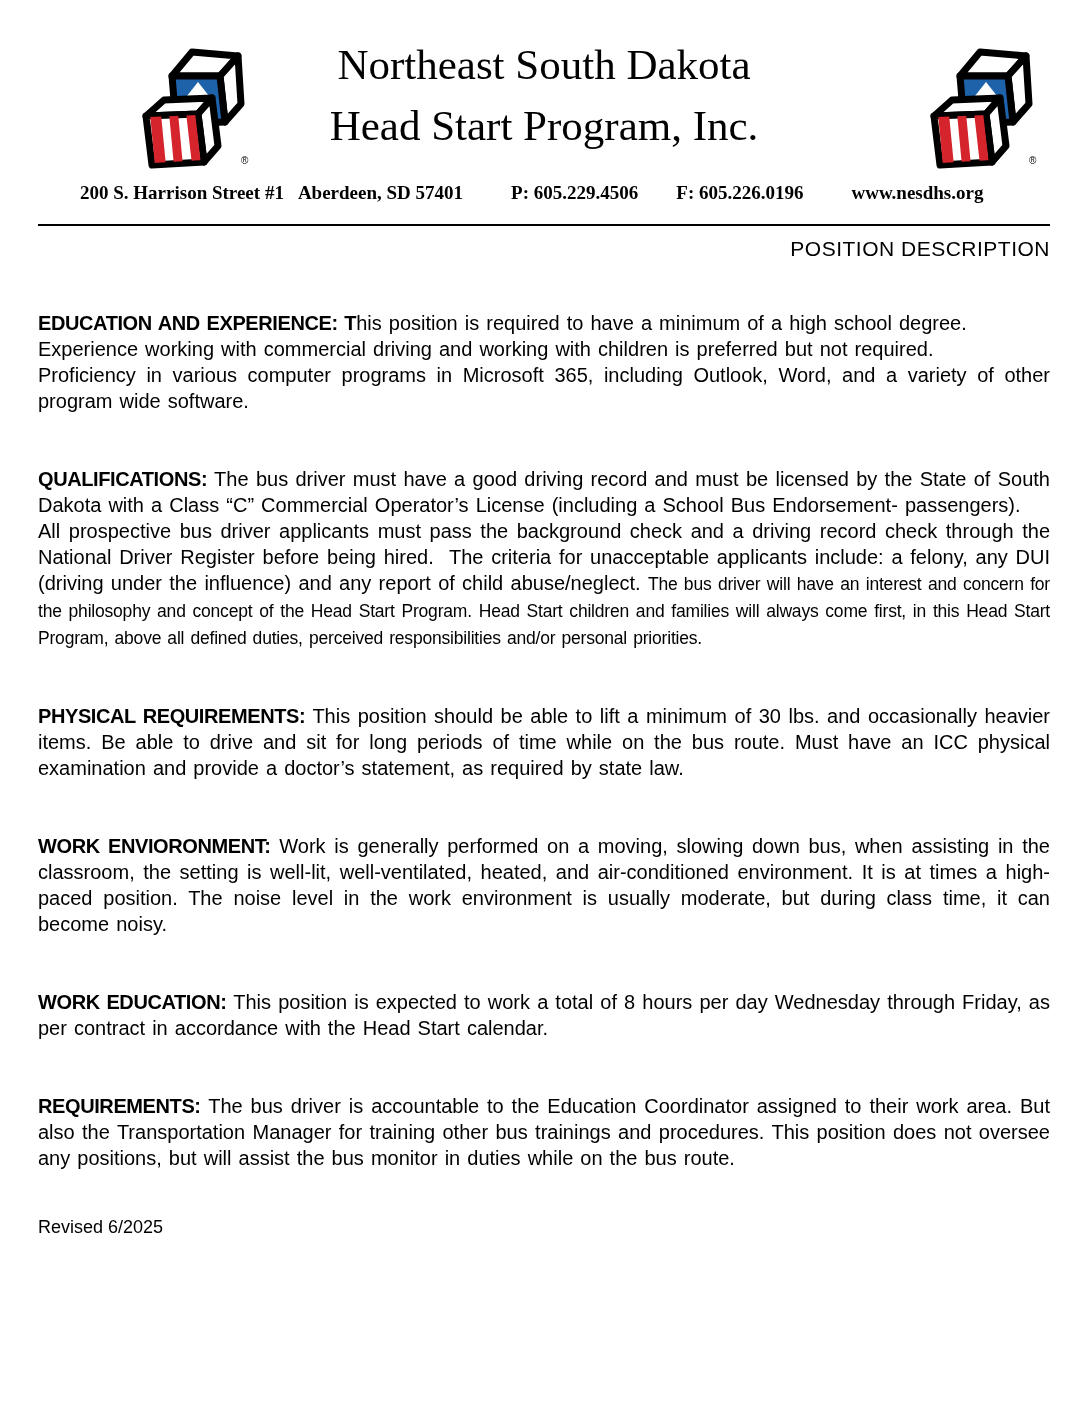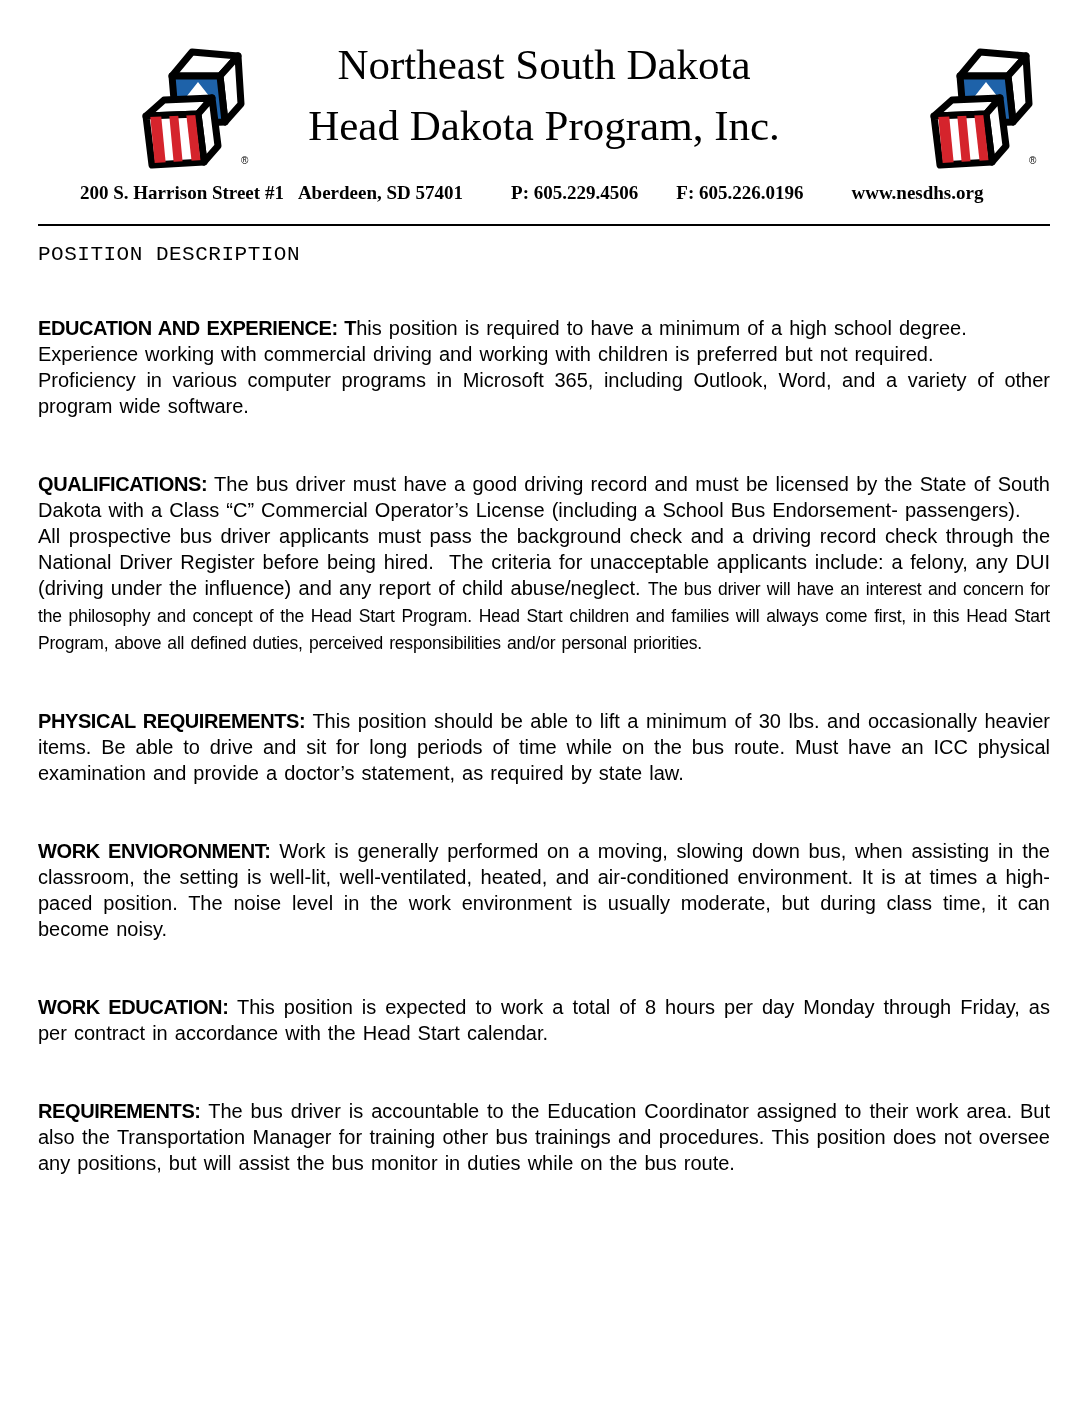--- a/index.html
+++ b/index.html
@@ -49,25 +49,24 @@
   .doc-title {
     margin-top: 28px;
     text-align: center;
     font-size: 28px;
     font-weight: bold;
     text-decoration: underline;
     text-decoration-thickness: 2.5px;
     text-underline-offset: 5px;
   }
   .doc-subtitle {
-    margin-top: 17px;
-    text-align: left;
+    margin-top: 11px;
+    text-align: right;
     font-size: 21px;
     letter-spacing: 0.5px;
-    font-family: Liberation Mono, monospace;
   }
   .body-sections { margin-top: 49px; }
   .section {
     font-size: 20px;
     line-height: 26px;
     text-align: justify;
     word-spacing: 1.5px;
     margin-bottom: 52px;
   }
   .section b { letter-spacing: -0.4px; }
@@ -123,34 +122,35 @@
         <path class="logo-red" d="M48,68 L57,68 L63,121 L54,121 Z" fill="#D5242C"></path>
       </g>
       <clipPath id="clipB">
           <path d="M11,73 L60,71 L65,116 L16,119 Z"></path>
         </clipPath>
       <text x="103" y="120" font-size="10" fill="#000">®</text>
     </svg>
 
     <div class="org-title">
       <div>Northeast South Dakota</div>
-      <div>Head Dakota Program, Inc.</div>
+      <div>Head Start Program, Inc.</div>
     </div>
 
     <div class="contact-row">
       <span class="c1">200 S. Harrison Street #1</span><span class="c2">Aberdeen, SD 57401</span><span class="c3">P: 605.229.4506</span><span class="c4">F: 605.226.0196</span><span class="c5">www.nesdhs.org</span>
     </div>
 
     <div class="rule"></div>
   </div>
 
   <div class="doc-subtitle">POSITION DESCRIPTION</div>
 
   <div class="body-sections" id="sections-root">
       <p class="section"><b>EDUCATION AND EXPERIENCE: T</b><span>his position is required to have a minimum of a high school degree.</span><br><span>Experience working with commercial driving and working with children is preferred but not required.</span><br><span>Proficiency in various computer programs in Microsoft 365, including Outlook, Word, and a variety of other program wide software.</span></p>
       <p class="section"><b>QUALIFICATIONS:</b><span> The bus driver must have a good driving record and must be licensed by the State of South Dakota with a Class “C” Commercial Operator’s License (including a School Bus Endorsement- passengers).</span><br><span>All prospective bus driver applicants must pass the background check and a driving record check through the National Driver Register before being hired.&nbsp; The criteria for unacceptable applicants include: a felony, any DUI (driving under the influence) and any report of child abuse/neglect. </span><span class="run-small">The bus driver will have an interest and concern for the philosophy and concept of the Head Start Program. Head Start children and families will always come first, in this Head Start Program, above all defined duties, perceived responsibilities and/or personal priorities.</span></p>
       <p class="section"><b>PHYSICAL REQUIREMENTS:</b><span> This position should be able to lift a minimum of 30 lbs. and occasionally heavier items. Be able to drive and sit for long periods of time while on the bus route. Must have an ICC physical examination and provide a doctor’s statement, as required by state law.</span></p>
       <p class="section"><b>WORK ENVIORONMENT:</b><span> Work is generally performed on a moving, slowing down bus, when assisting in the classroom, the setting is well-lit, well-ventilated, heated, and air-conditioned environment. It is at times a high-paced position. The noise level in the work environment is usually moderate, but during class time, it can become noisy.</span></p>
-      <p class="section"><b>WORK EDUCATION:</b><span> This position is expected to work a total of 8 hours per day Monday through Friday, as per contract in accordance with the Head Start calendar.</span></p>
+      <p class="section"><b>WORK EDUCATION:</b><span> This position is expected to work a total of 8 hours per day Wednesday through Friday, as per contract in accordance with the Head Start calendar.</span></p>
       <p class="section"><b>REQUIREMENTS:</b><span> The bus driver is accountable to the Education Coordinator assigned to their work area. But also the Transportation Manager for training other bus trainings and procedures. This position does not oversee any positions, but will assist the bus monitor in duties while on the bus route.</span></p>
     </div>
 
+  <div class="revised">Revised 6/2025</div>
 </div>
 
 </body></html>

